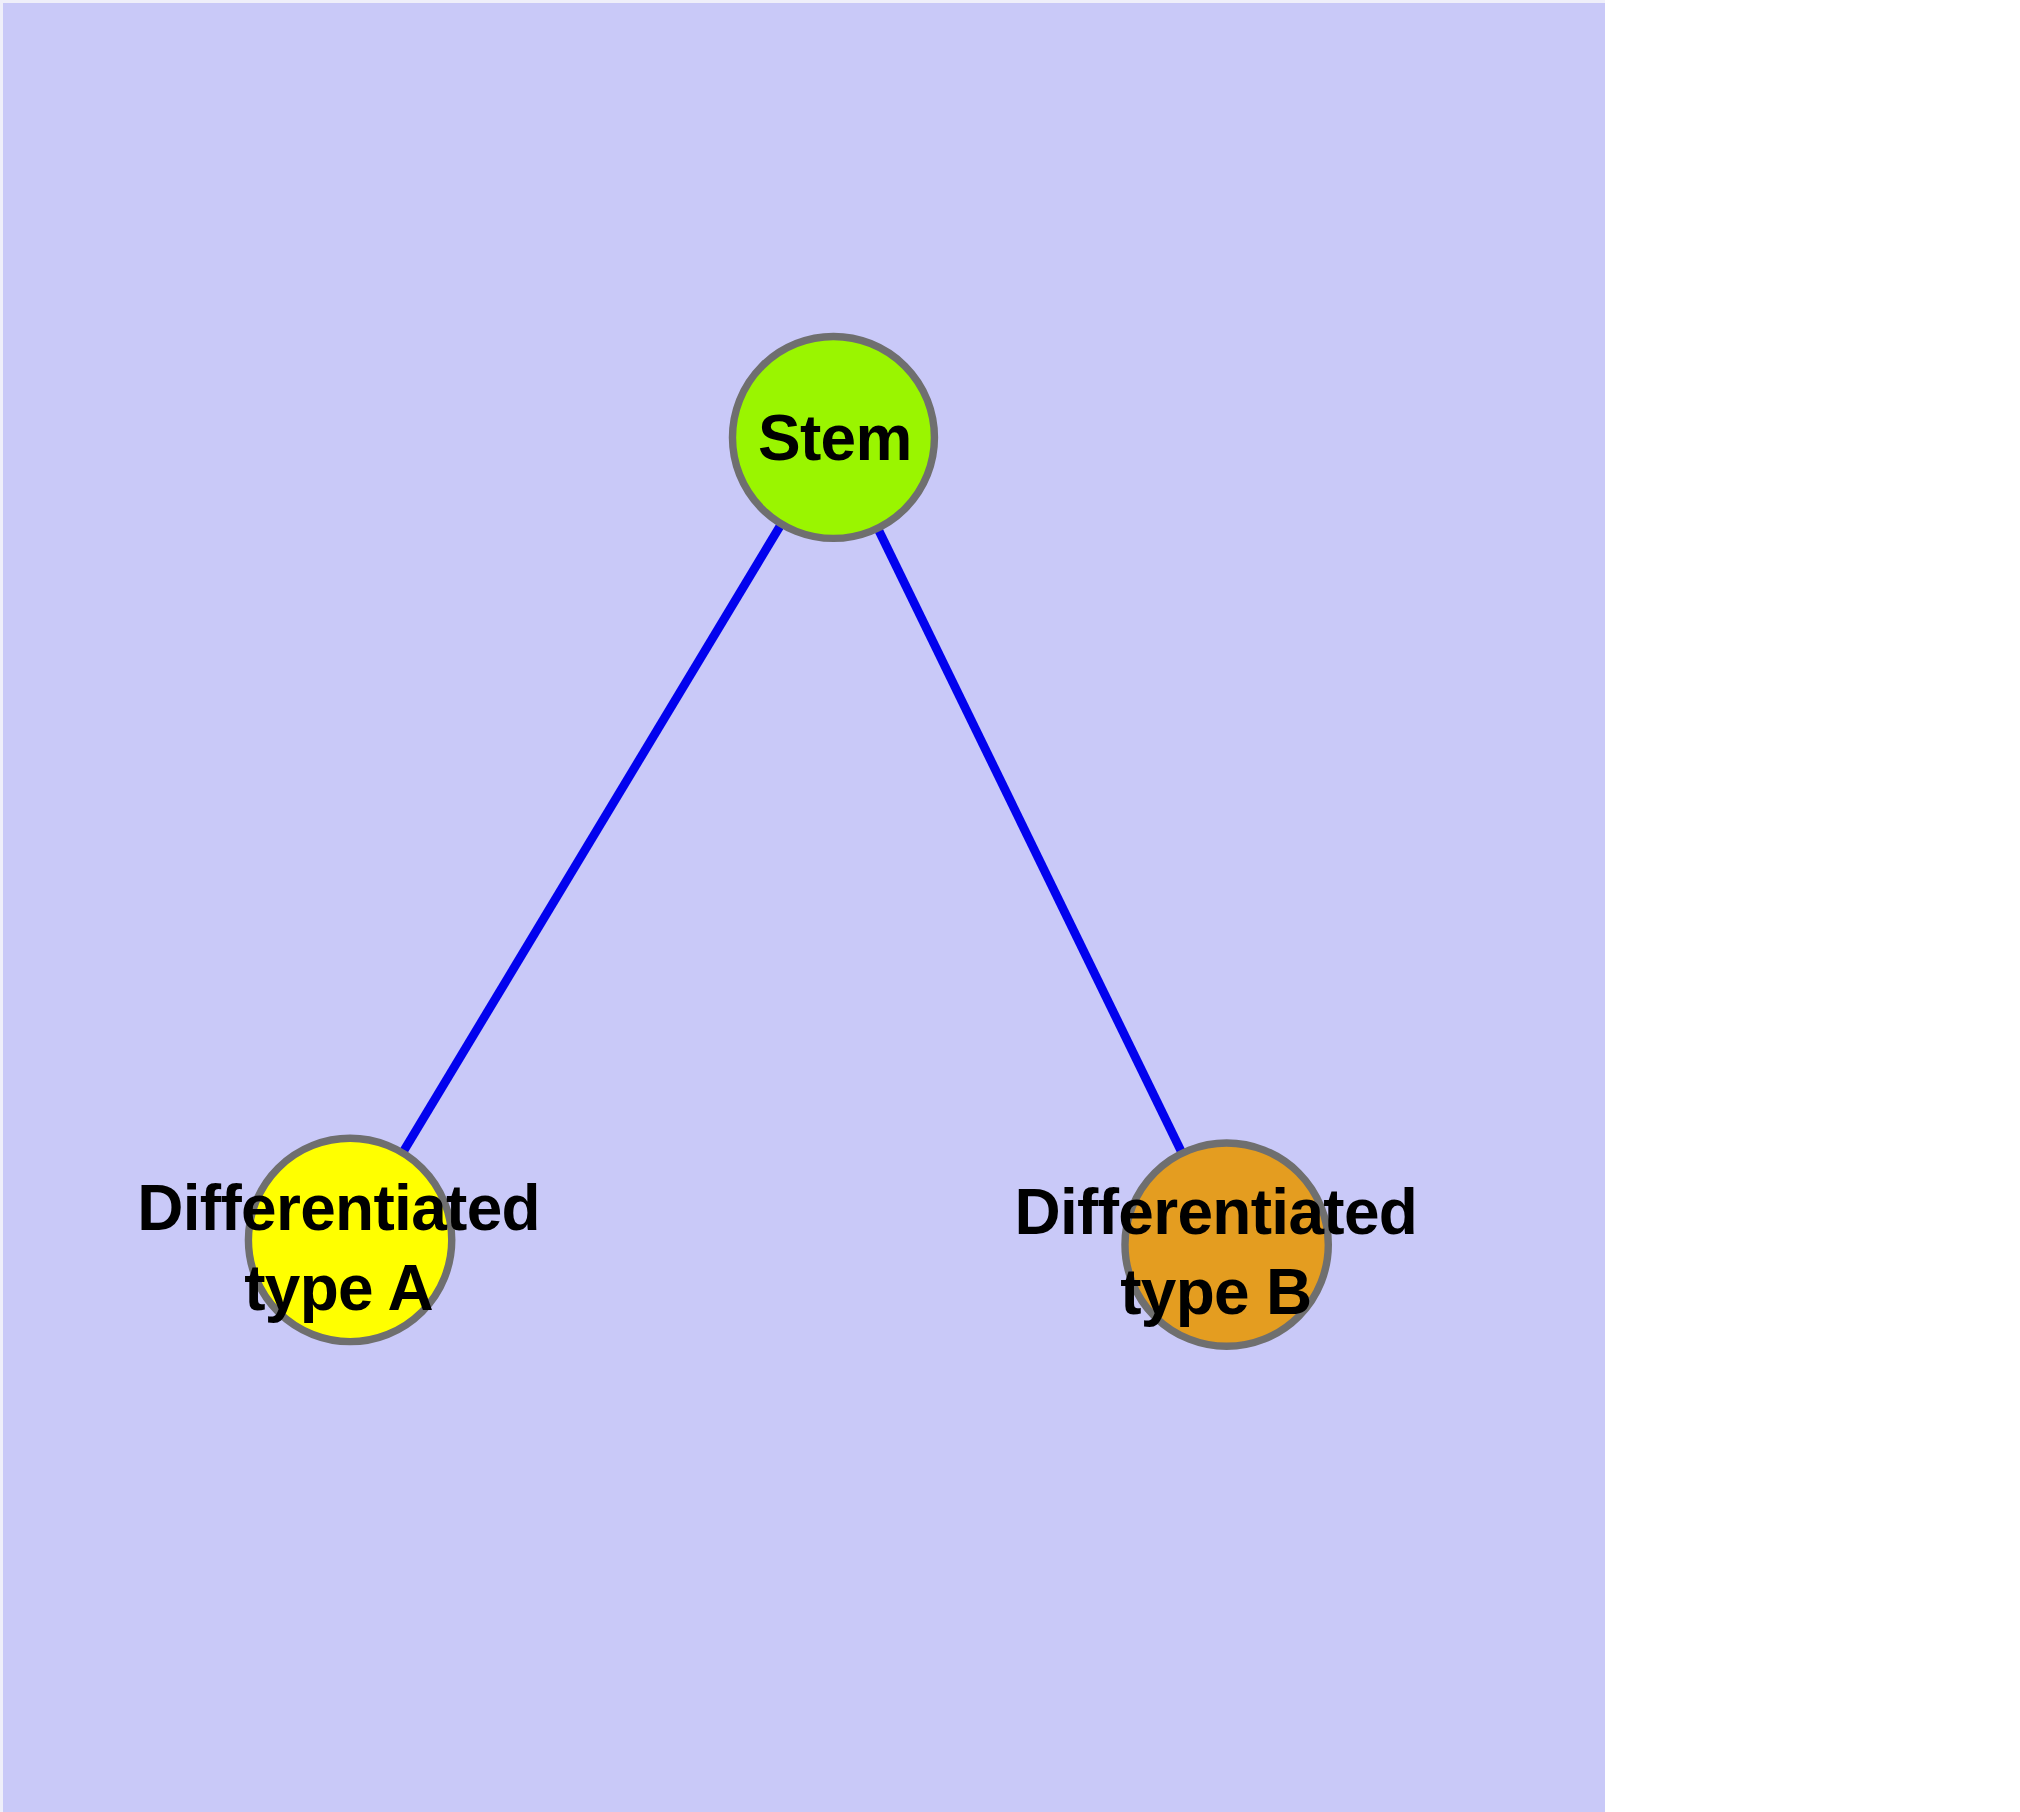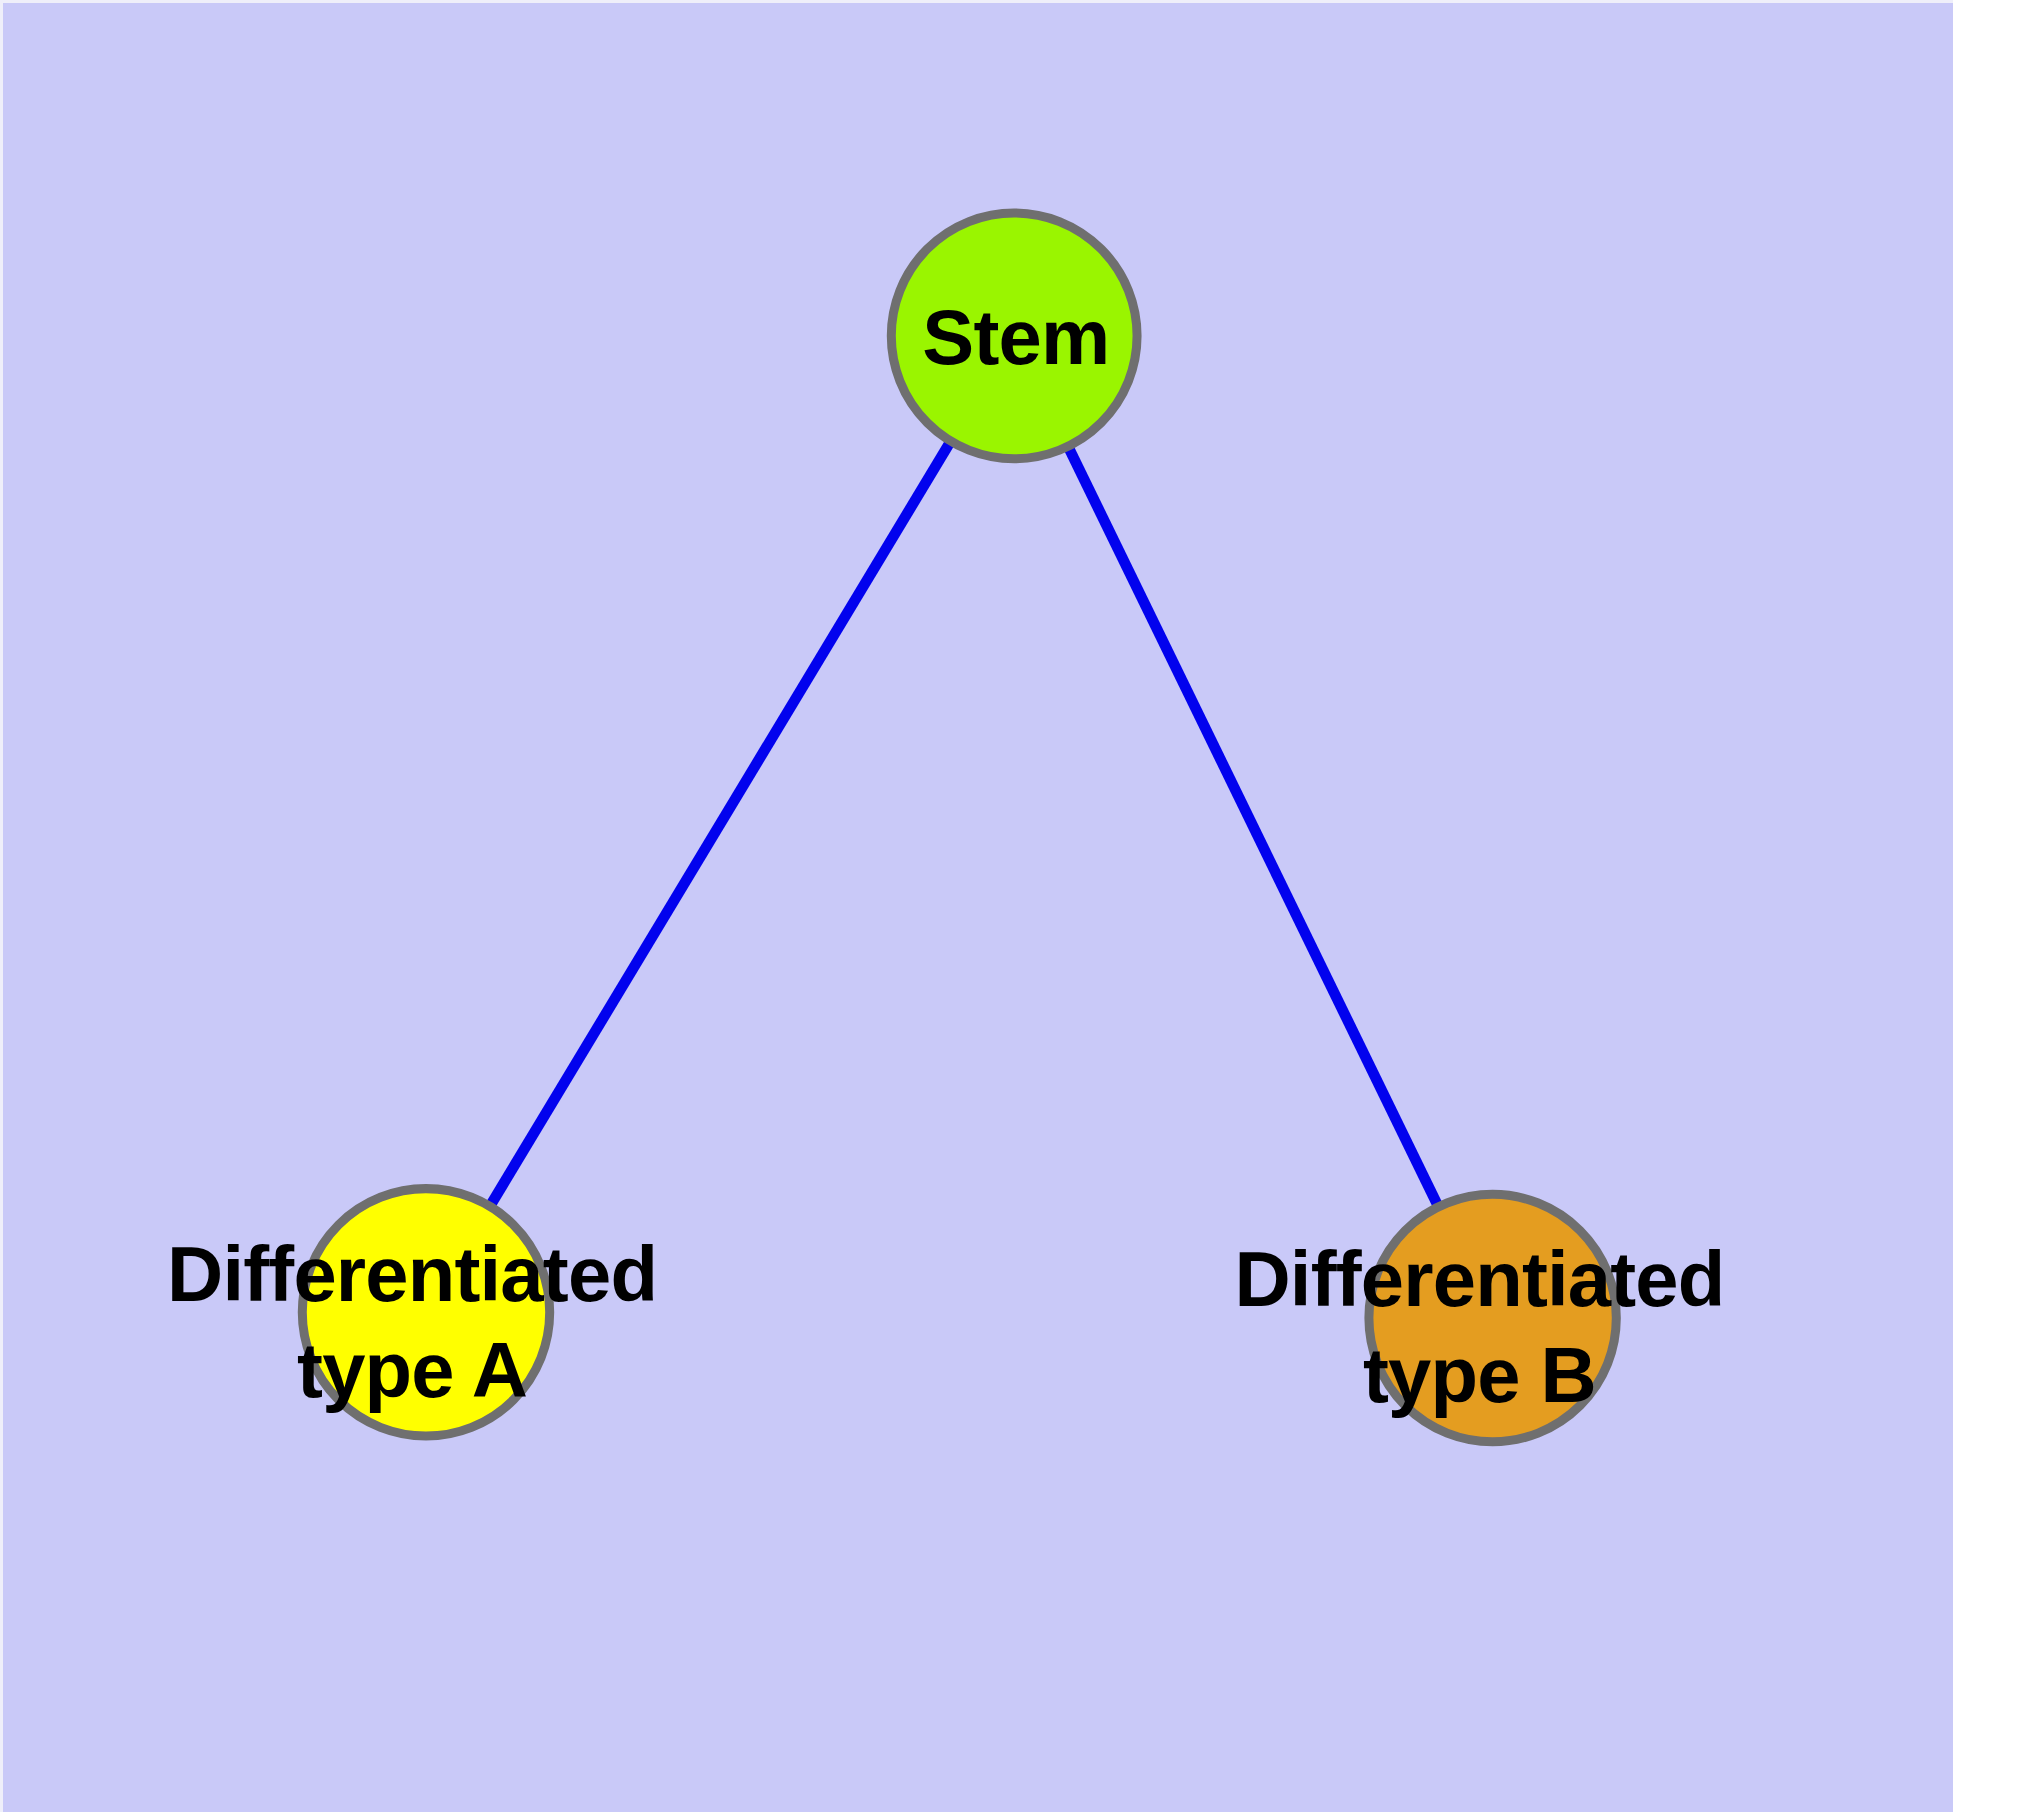--- a/index.html
+++ b/index.html
@@ -2,21 +2,21 @@
 <html style="font-size:13.6px"><head>
 <meta charset="utf-8">
 <style>
   html, body {
     margin: 0;
     padding: 0;
     background: #ffffff;
   }
   .canvas {
     position: relative;
-    width: 1953px;
+    width: 1605px;
     height: 1812px;
     box-sizing: border-box;
     overflow: hidden;
   }
   .canvas svg {
     position: absolute;
     inset: 0;
     width: 100%;
     height: 100%;
     display: block;

